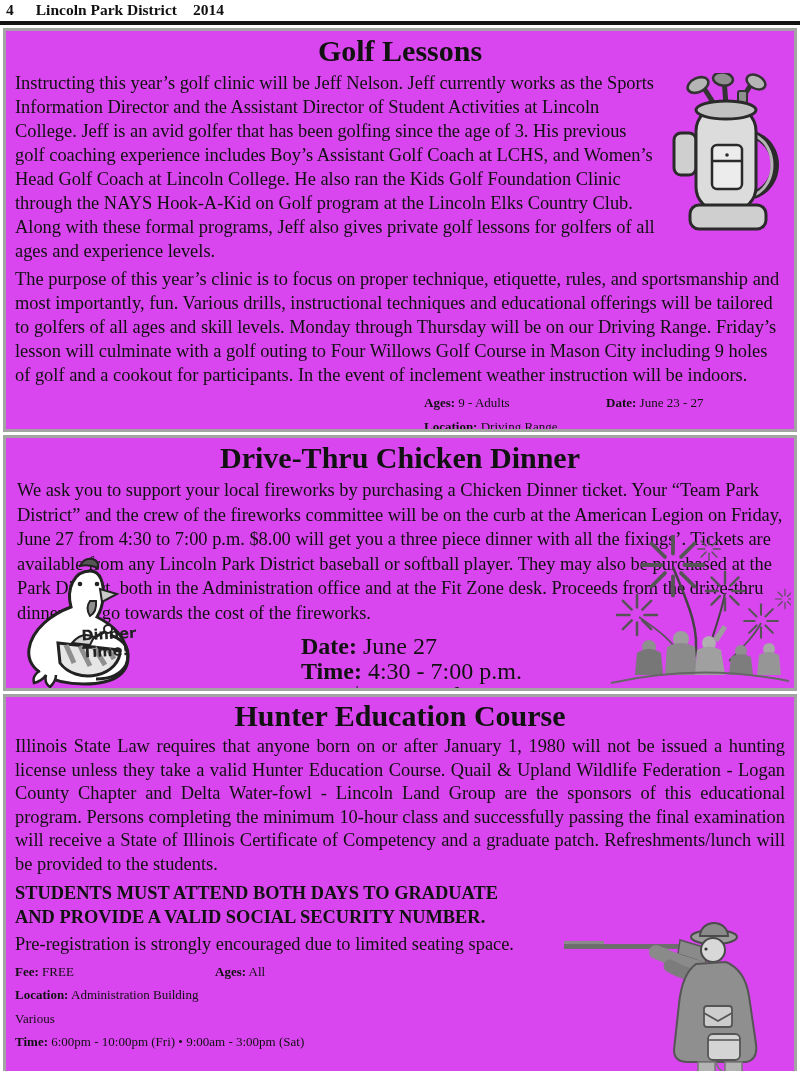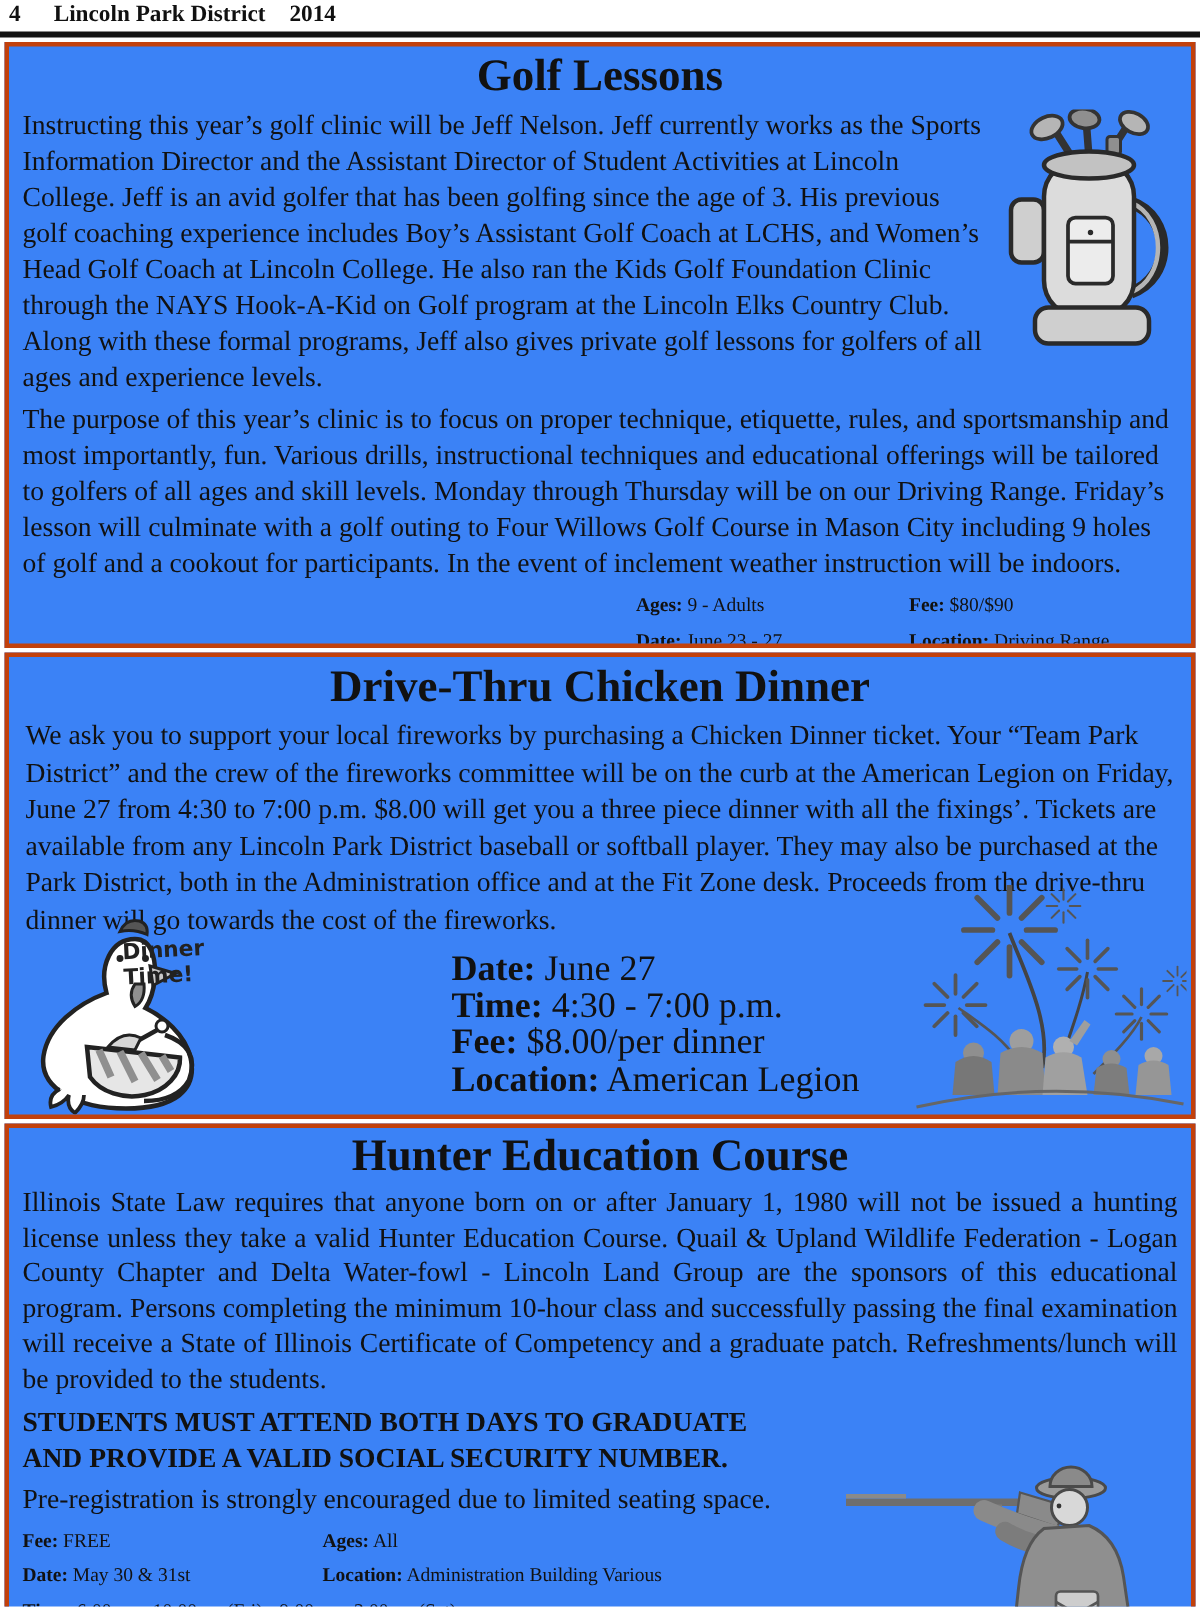--- a/index.html
+++ b/index.html
@@ -7,24 +7,24 @@
        font-family:"Liberation Serif","DejaVu Serif",serif;color:#111;}
   .page{position:absolute;inset:0;}
 
   
   .hdr{display:flex;align-items:baseline;padding:1px 6px 2px 6px;
        border-bottom:4px solid #131313;font-weight:bold;font-size:15.5px;}
   .hdr .pgnum{margin-right:22px;}
   .hdr .yr{margin-left:16px;}
 
   
-  .section{border:3px solid #c2410c;margin:3px 3px 0 3px;box-sizing:border-box;
-           position:relative;overflow:hidden;background:#3b82f6;}
+  .section{border:3px solid #a3a3a3;margin:3px 3px 0 3px;box-sizing:border-box;
+           position:relative;overflow:hidden;background:#d946ef;}
   .sec-golf{height:404px;}
-  .sec-chicken{height:311px;}
+  .sec-chicken{height:256px;}
   .sec-hunter{height:392px;}
   .sec-title{text-align:center;font-weight:bold;font-size:30px;line-height:34px;
              margin:3px 0 3px 0;}
   .sec-hunter .sec-title{margin:2px 0 2px 0;}
 
   p.body{font-size:18.4px;margin:0;padding:0 9px;}
   .sec-golf p.body{line-height:24px;margin-bottom:4px;}
   .sec-chicken p.body{line-height:24.5px;padding:0 11px;}
   .sec-hunter p.body{line-height:23.5px;}
   .just{text-align:justify;}
@@ -90,21 +90,20 @@
         <circle cx="59" cy="82" r="1.8" fill="#2a2a2a"></circle>
 
         <rect x="22" y="132" width="76" height="24" rx="9" fill="#cfcfcf" stroke="#2a2a2a" stroke-width="3"></rect>
       </svg>
 
       <p class="body">Instructing this year’s golf clinic will be Jeff Nelson. Jeff currently works as the Sports Information Director and the Assistant Director of Student Activities at Lincoln College. Jeff is an avid golfer that has been golfing since the age of 3. His previous golf coaching experience includes Boy’s Assistant Golf Coach at LCHS, and Women’s Head Golf Coach at Lincoln College. He also ran the Kids Golf Foundation Clinic through the NAYS Hook-A-Kid on Golf program at the Lincoln Elks Country Club. Along with these formal programs, Jeff also gives private golf lessons for golfers of all ages and experience levels.</p>
       <p class="body">The purpose of this year’s clinic is to focus on proper technique, etiquette, rules, and sportsmanship and most importantly, fun. Various drills, instructional techniques and educational offerings will be tailored to golfers of all ages and skill levels. Monday through Thursday will be on our Driving Range. Friday’s lesson will culminate with a golf outing to Four Willows Golf Course in Mason City including 9 holes of golf and a cookout for participants. In the event of inclement weather instruction will be indoors.</p>
 
       <div class="details-grid golf-details">
         <div><span class="dl-label">Ages:</span> <span>9 - Adults</span></div>
-        <div><span class="dl-label">Fee:</span> <span>$80/$90</span></div>
         <div><span class="dl-label">Date:</span> <span>June 23 - 27</span></div>
         <div><span class="dl-label">Location:</span> <span>Driving Range</span></div>
 
       </div>
     </div>
   </div>
 
   <div class="section sec-chicken">
     <div class="sec-title">Drive-Thru Chicken Dinner</div>
     <p class="body">We ask you to support your local fireworks by purchasing a Chicken Dinner ticket.  Your “Team Park District” and the crew of the fireworks committee will be on the curb at the American Legion on Friday, June 27 from 4:30 to 7:00 p.m.  $8.00 will get you a three piece dinner with all the fixings’.  Tickets are available from any Lincoln Park District baseball or softball player. They may also be purchased at the Park District, both in the Administration office and at the Fit Zone desk. Proceeds from the drive-thru dinner will go towards the cost of the fireworks.</p>
@@ -190,21 +189,20 @@
     <div class="sec-title">Hunter Education Course</div>
     <p class="body just">Illinois State Law requires that anyone born on or after January 1, 1980 will not be issued a hunting license unless they take a valid Hunter Education Course. Quail &amp; Upland Wildlife Federation - Logan County Chapter and Delta Water-fowl - Lincoln Land Group are the sponsors of this educational program. Persons completing the minimum 10-hour class and successfully passing the final examination will receive a State of Illinois Certificate of Competency and a graduate patch.  Refreshments/lunch will be provided to the students.</p>
 
     <div class="warning">STUDENTS MUST ATTEND BOTH DAYS TO GRADUATE AND PROVIDE A VALID SOCIAL SECURITY NUMBER.</div>
 
     <p class="body prereg">Pre-registration is strongly encouraged due to limited seating space.</p>
 
     <div class="details-grid hunter-details">
       <div><span class="dl-label">Fee:</span> <span>FREE</span></div>
       <div><span class="dl-label">Ages:</span> <span>All</span></div>
-      <div><span class="dl-label">Date:</span> <span>May 30 &amp; 31st</span></div>
       <div><span class="dl-label">Location:</span> <span>Administration Building Various</span></div>
       <div class="span2"><span class="dl-label">Time:</span> <span>6:00pm - 10:00pm (Fri) • 9:00am - 3:00pm (Sat)</span></div>
     </div>
 
     <svg class="hunter-illo" viewBox="0 0 228 170" aria-hidden="true">
 
       <rect x="2" y="32" width="122" height="5" fill="#6e6e6e"></rect>
       <rect x="2" y="29" width="40" height="3" fill="#8a8a8a"></rect>
       <path d="M118 28 l30 9 l-5 14 l-27 -9 Z" fill="#8a8a8a" stroke="#555" stroke-width="1.5"></path>
       <rect x="96" y="36" width="10" height="9" fill="#7a7a7a"></rect>

